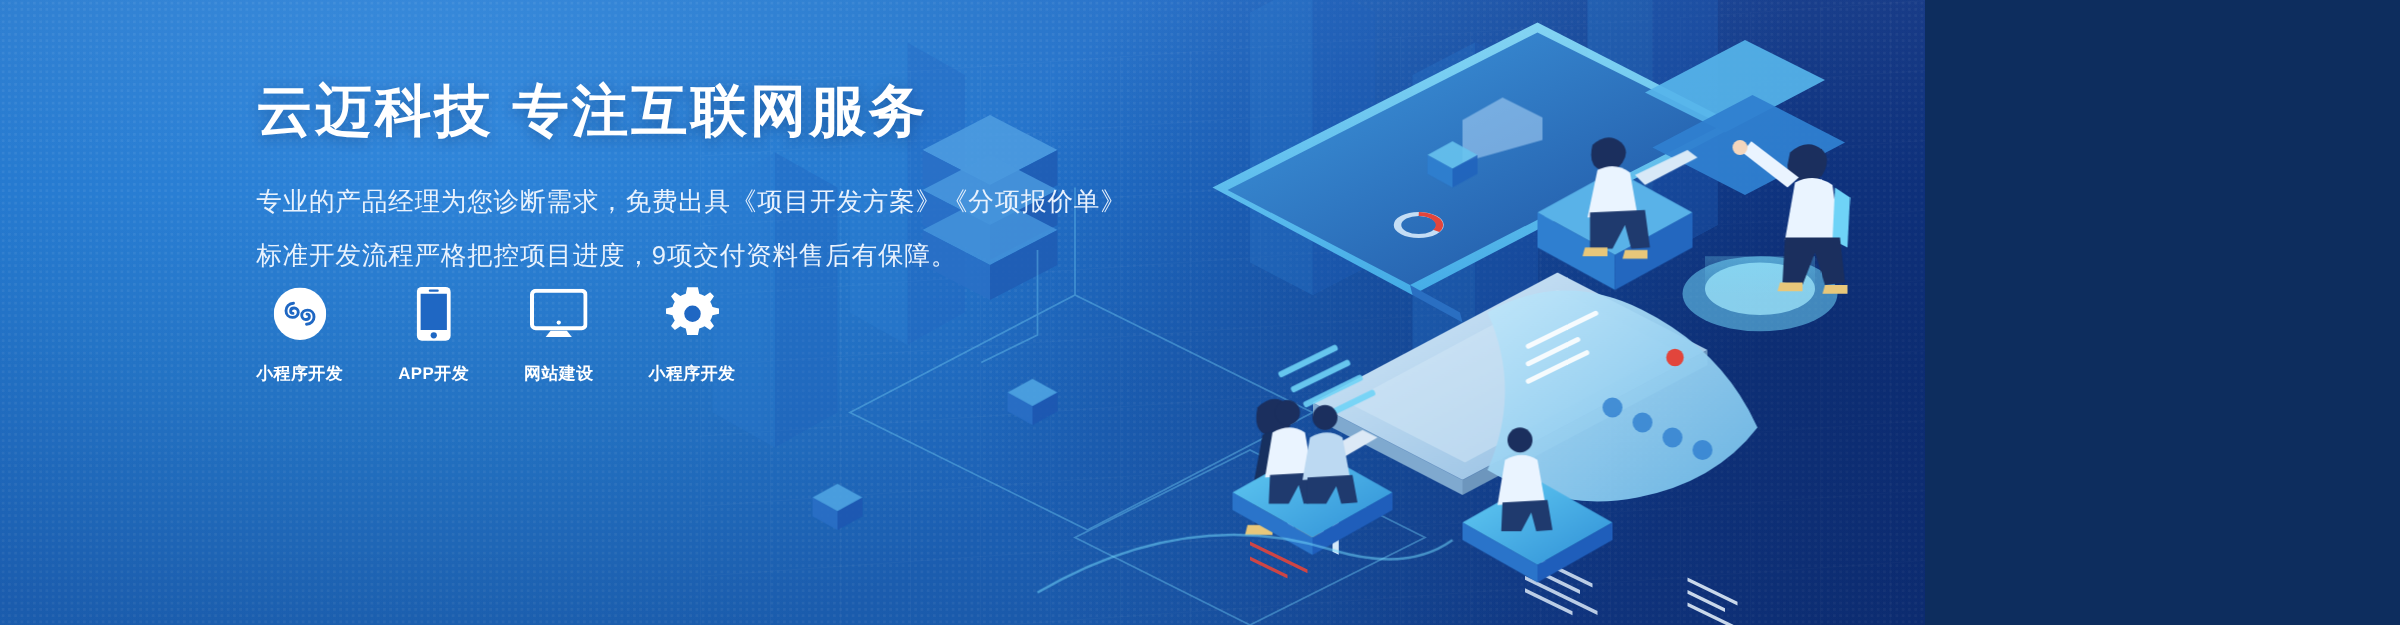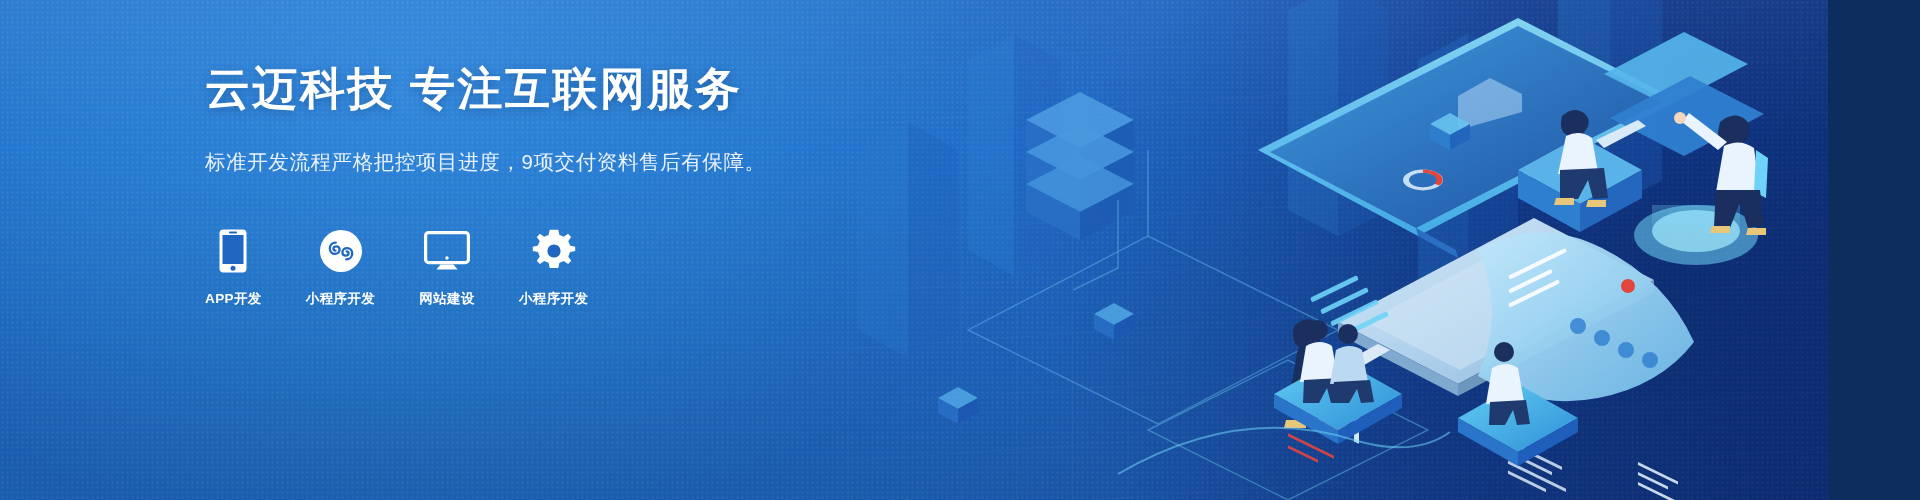--- a/index.html
+++ b/index.html
@@ -1,20 +1,20 @@
 <!DOCTYPE html>
 <html lang="zh"><head>
 <meta charset="utf-8">
 <title>Banner</title>
 <style>
   html,body{margin:0;padding:0;background:#0d2d5e;}
   *{box-sizing:border-box;}
   .banner{
     position:relative;
-    width:1828px;height:500px;
+    width:1540px;height:500px;
     overflow:hidden;
     font-family:"Liberation Sans","DejaVu Sans",sans-serif;
     background:#0369a1;
   }
   
   .bg-base{
     position:absolute;inset:0;
     background:
       radial-gradient(ellipse 1100px 760px at 22% 18%, #2f86db 0%, #2579cf 34%, #1e68c4 60%, rgba(30,104,196,0) 100%),
       linear-gradient(100deg, #2a7ed5 0%, #2575cd 22%, #1f67c3 45%, #1a55b2 66%, #14429c 82%, #0f3486 100%);
@@ -332,48 +332,49 @@
           <polygon points="40,14 20,25 20,40 40,29" fill="#1d57b2"></polygon>
         </g>
       </g>
 
       <path d="M300,474 q120,-70 236,-34 q60,18 96,-8" fill="none" stroke="#6fd3f7" stroke-width="2" opacity=".55"></path>
     </svg>
   </div>
 
   <div class="content">
     <h1 class="headline">云迈科技 专注互联网服务</h1>
+    <p class="sub">专业的产品经理为您诊断需求，免费出具《项目开发方案》《分项报价单》</p>
     <p class="sub">标准开发流程严格把控项目进度，9项交付资料售后有保障。</p>
   </div>
 
   <div class="icons">
+
+    <div class="icon-item">
+      <span class="icon-glyph">
+        <svg width="42" height="42" viewBox="0 0 42 42">
+          <circle cx="21" cy="21" r="21" fill="#ffffff"></circle>
+          <path d="M15.8 12.6c-3.6 0-6 2.6-6 5.9 0 3.2 2.3 5.4 5.2 5.4 2.6 0 4.6-1.8 4.6-4.1 0-2-1.4-3.4-3.3-3.4-1.6 0-2.8 1-2.8 2.4 0 1.1.8 1.9 1.9 1.9" fill="none" stroke="#1f67c3" stroke-width="2.3" stroke-linecap="round"></path>
+          <path d="M26.2 29.4c3.6 0 6-2.6 6-5.9 0-3.2-2.3-5.4-5.2-5.4-2.6 0-4.6 1.8-4.6 4.1 0 2 1.4 3.4 3.3 3.4 1.6 0 2.8-1 2.8-2.4 0-1.1-.8-1.9-1.9-1.9" fill="none" stroke="#1f67c3" stroke-width="2.3" stroke-linecap="round"></path>
+        </svg>
+      </span>
+      <span class="icon-label">小程序开发</span>
+    </div>
 
     <div class="icon-item">
       <span class="icon-glyph">
         <svg width="28" height="44" viewBox="0 0 28 44">
           <rect x="0.5" y="0.5" width="27" height="43" rx="4" fill="#ffffff"></rect>
           <rect x="3.5" y="6" width="21" height="29" fill="#1f67c3"></rect>
           <rect x="10" y="2.6" width="8" height="1.8" rx="0.9" fill="#1f67c3"></rect>
           <circle cx="14" cy="39.2" r="2.5" fill="#1f67c3"></circle>
         </svg>
       </span>
       <span class="icon-label">APP开发</span>
     </div>
 
-    <div class="icon-item">
-      <span class="icon-glyph">
-        <svg width="42" height="42" viewBox="0 0 42 42">
-          <circle cx="21" cy="21" r="21" fill="#ffffff"></circle>
-          <path d="M15.8 12.6c-3.6 0-6 2.6-6 5.9 0 3.2 2.3 5.4 5.2 5.4 2.6 0 4.6-1.8 4.6-4.1 0-2-1.4-3.4-3.3-3.4-1.6 0-2.8 1-2.8 2.4 0 1.1.8 1.9 1.9 1.9" fill="none" stroke="#1f67c3" stroke-width="2.3" stroke-linecap="round"></path>
-          <path d="M26.2 29.4c3.6 0 6-2.6 6-5.9 0-3.2-2.3-5.4-5.2-5.4-2.6 0-4.6 1.8-4.6 4.1 0 2 1.4 3.4 3.3 3.4 1.6 0 2.8-1 2.8-2.4 0-1.1-.8-1.9-1.9-1.9" fill="none" stroke="#1f67c3" stroke-width="2.3" stroke-linecap="round"></path>
-        </svg>
-      </span>
-      <span class="icon-label">小程序开发</span>
-    </div>
-
 
     <div class="icon-item">
       <span class="icon-glyph">
         <svg width="46" height="40" viewBox="0 0 46 40">
           <rect x="1.6" y="1.6" width="42.8" height="30" rx="3" fill="none" stroke="#ffffff" stroke-width="3.2"></rect>
           <circle cx="23" cy="27" r="1.7" fill="#ffffff"></circle>
           <path d="M16.5 33.5 L29.5 33.5 L33.5 38.6 L12.5 38.6 Z" fill="#ffffff"></path>
         </svg>
       </span>
       <span class="icon-label">网站建设</span>

